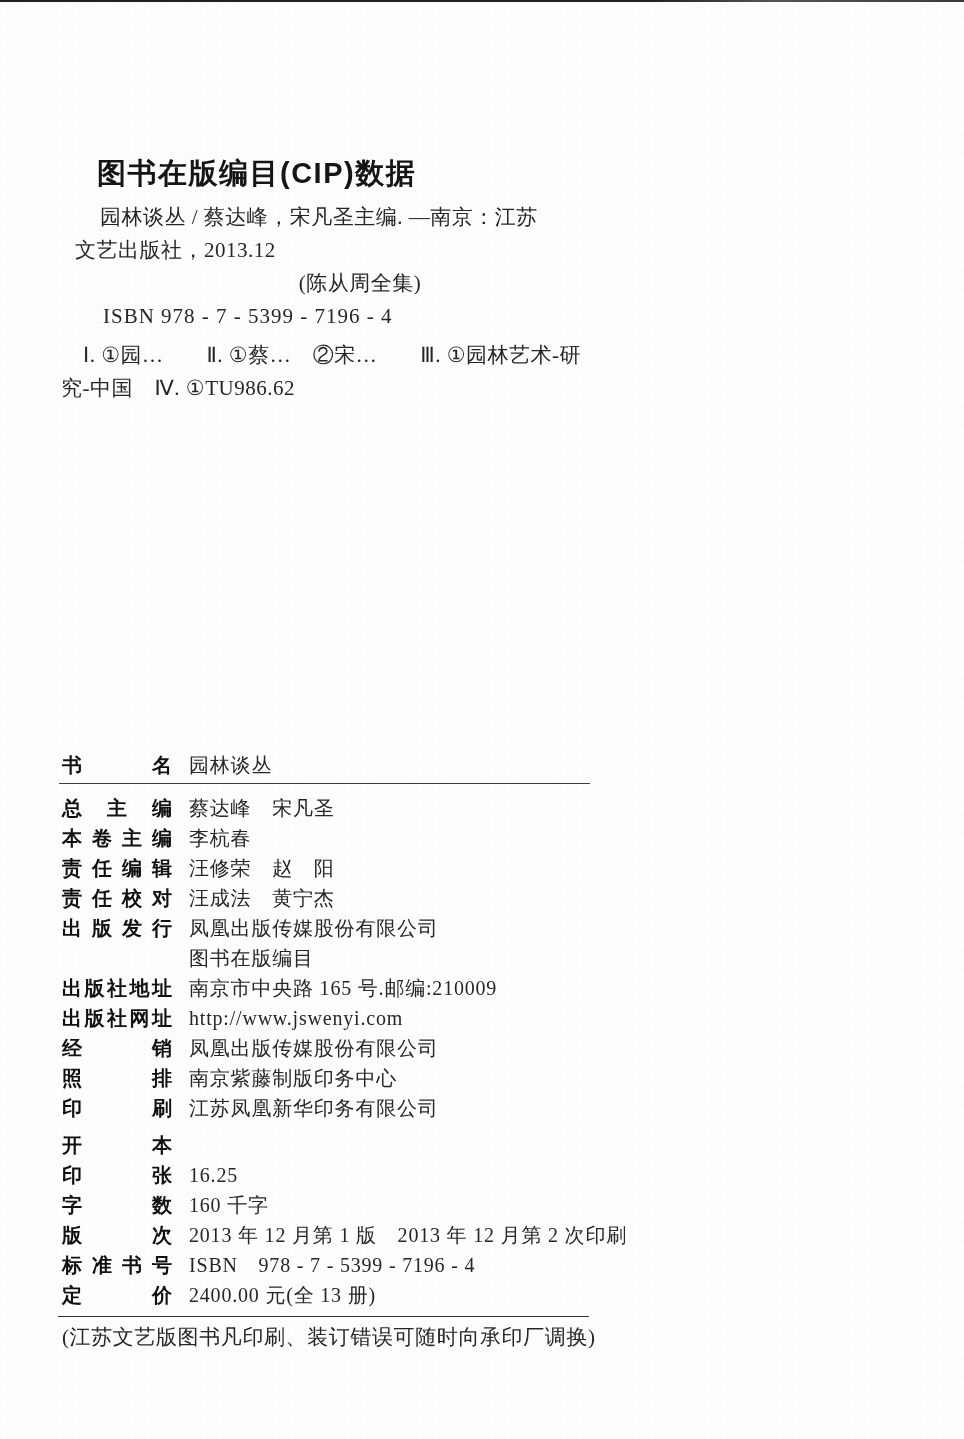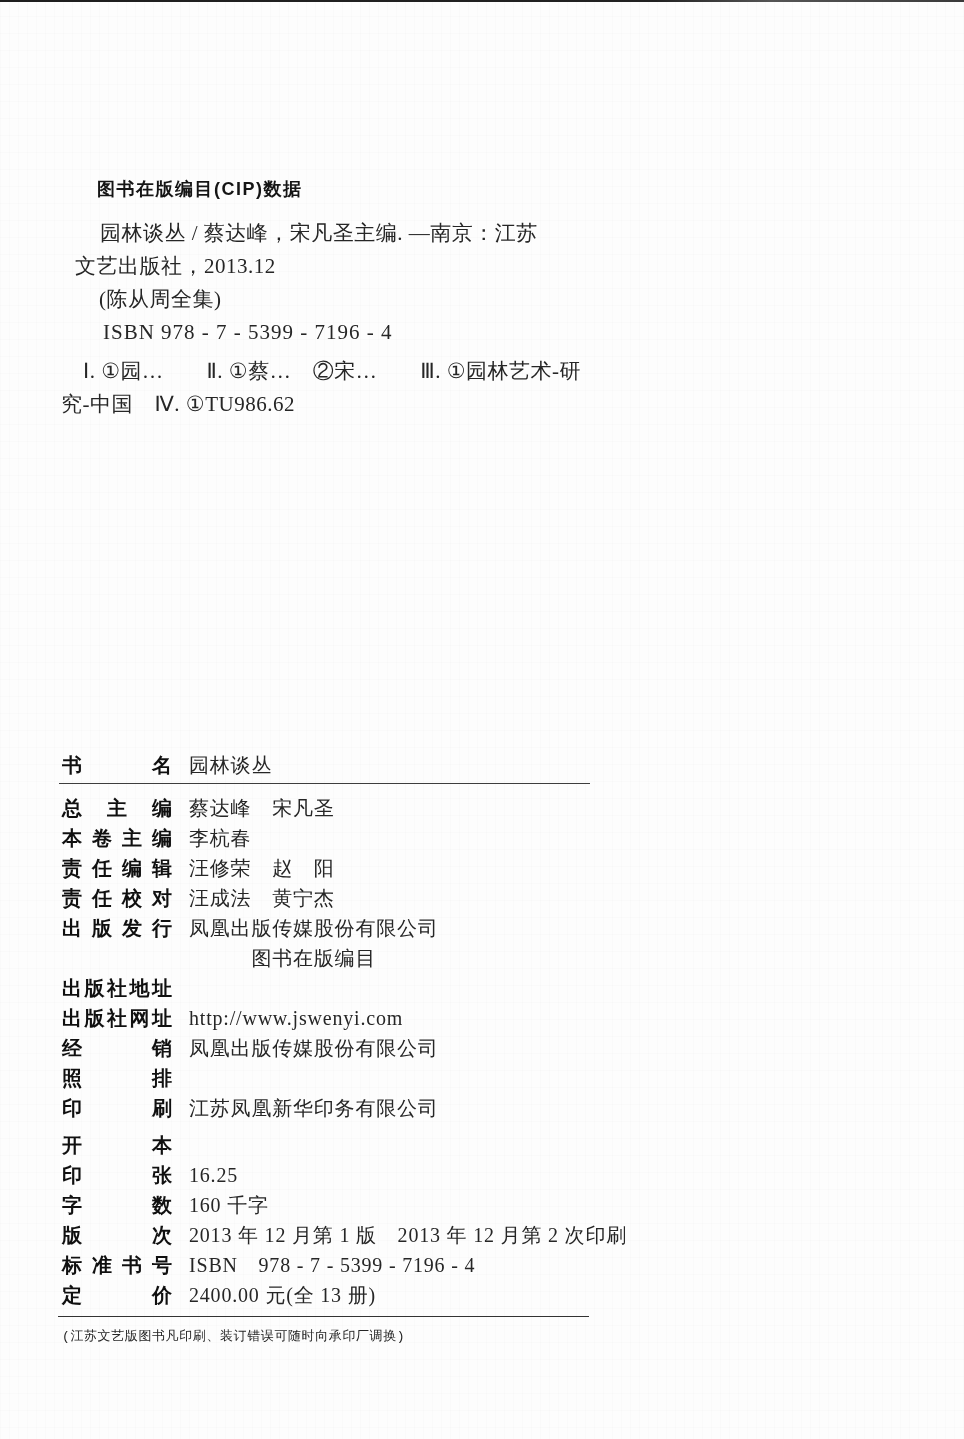--- a/index.html
+++ b/index.html
@@ -23,55 +23,55 @@
     background:linear-gradient(90deg,#1e1e1e 0%, #222 68%, #555 80%, #3a3a3a 100%);
   }
 
   
   .cip{
     position:absolute;left:61px;top:160px;width:560px;
     color:#262626;font-size:21px;line-height:33px;
   }
   .cip-header{
     font-family:"Liberation Sans", sans-serif;
-    font-weight:bold;color:#151515;font-size:18px;
-    margin:16px 0 15px 36px;letter-spacing:1.5px;line-height:26px;
+    font-weight:bold;color:#151515;font-size:29px;
+    margin:0 0 15px 36px;letter-spacing:1.5px;line-height:26px;
   }
   .cip-line{white-space:pre;letter-spacing:0.5px;}
   .cip-line.l1{margin-left:39px;}
   .cip-line.l2{margin-left:14px;}
-  .cip-line.l3{margin-left:38px;}
+  .cip-line.l3{margin-left:38px;text-align:center;}
   .cip-line.l4{margin-left:42px;letter-spacing:1px;}
   .cip-line.l5{margin-left:22px;margin-top:6px;}
   .cip-line.l6{margin-left:0px;}
   .cip-line.l7{margin-left:42px;margin-top:10px;}
 
   
   .colophon{
     position:absolute;left:62px;top:752px;width:530px;
     color:#262626;
   }
   .co-row{display:flex;align-items:baseline;line-height:30px;min-height:30px;}
   .co-row.first{line-height:26px;min-height:26px;}
   .co-row.gap-before{margin-top:7px;}
   .co-label{
     flex:0 0 110px;display:flex;justify-content:space-between;
     font-family:"Liberation Sans", sans-serif;font-weight:bold;
     font-size:20px;color:#101010;
   }
   .co-value{
-    margin-left:17px;font-size:20px;letter-spacing:0.8px;white-space:pre;text-align:center;
+    margin-left:17px;font-size:20px;letter-spacing:0.8px;white-space:pre;
   }
   .co-value .second-line{white-space:pre;}
   .divider{
     border:none;border-top:1.6px solid #3d3d3d;
     margin:5px 0 9px -3px;width:531px;height:0;
   }
   .divider.bottom{margin:6px 0 8px -4px;border-top-color:#333;}
-  .footnote{font-size:13px;letter-spacing:0.6px;white-space:pre;line-height:24px;font-family:Liberation Mono, monospace;}
+  .footnote{font-size:21px;letter-spacing:0.6px;white-space:pre;line-height:24px;}
 </style>
 </head>
 <body>
 
 <div class="page">
 
   <div class="scan-top-line"></div>
 
   <div class="cip">
     <div class="cip-header">图书在版编目(CIP)数据</div>
@@ -143,20 +143,21 @@
   </div>
 
   <div class="co-row">
     <div class="co-label">
             <span>出</span>
             <span>版</span>
             <span>社</span>
             <span>地</span>
             <span>址</span>
           </div>
+    <div class="co-value">南京市中央路 165 号.邮编:210009</div>
   </div>
 
   <div class="co-row">
     <div class="co-label">
             <span>出</span>
             <span>版</span>
             <span>社</span>
             <span>网</span>
             <span>址</span>
           </div>
@@ -169,20 +170,21 @@
             <span>销</span>
           </div>
     <div class="co-value">凤凰出版传媒股份有限公司</div>
   </div>
 
   <div class="co-row">
     <div class="co-label">
             <span>照</span>
             <span>排</span>
           </div>
+    <div class="co-value">南京紫藤制版印务中心</div>
   </div>
 
   <div class="co-row">
     <div class="co-label">
             <span>印</span>
             <span>刷</span>
           </div>
     <div class="co-value">江苏凤凰新华印务有限公司</div>
   </div>
 

